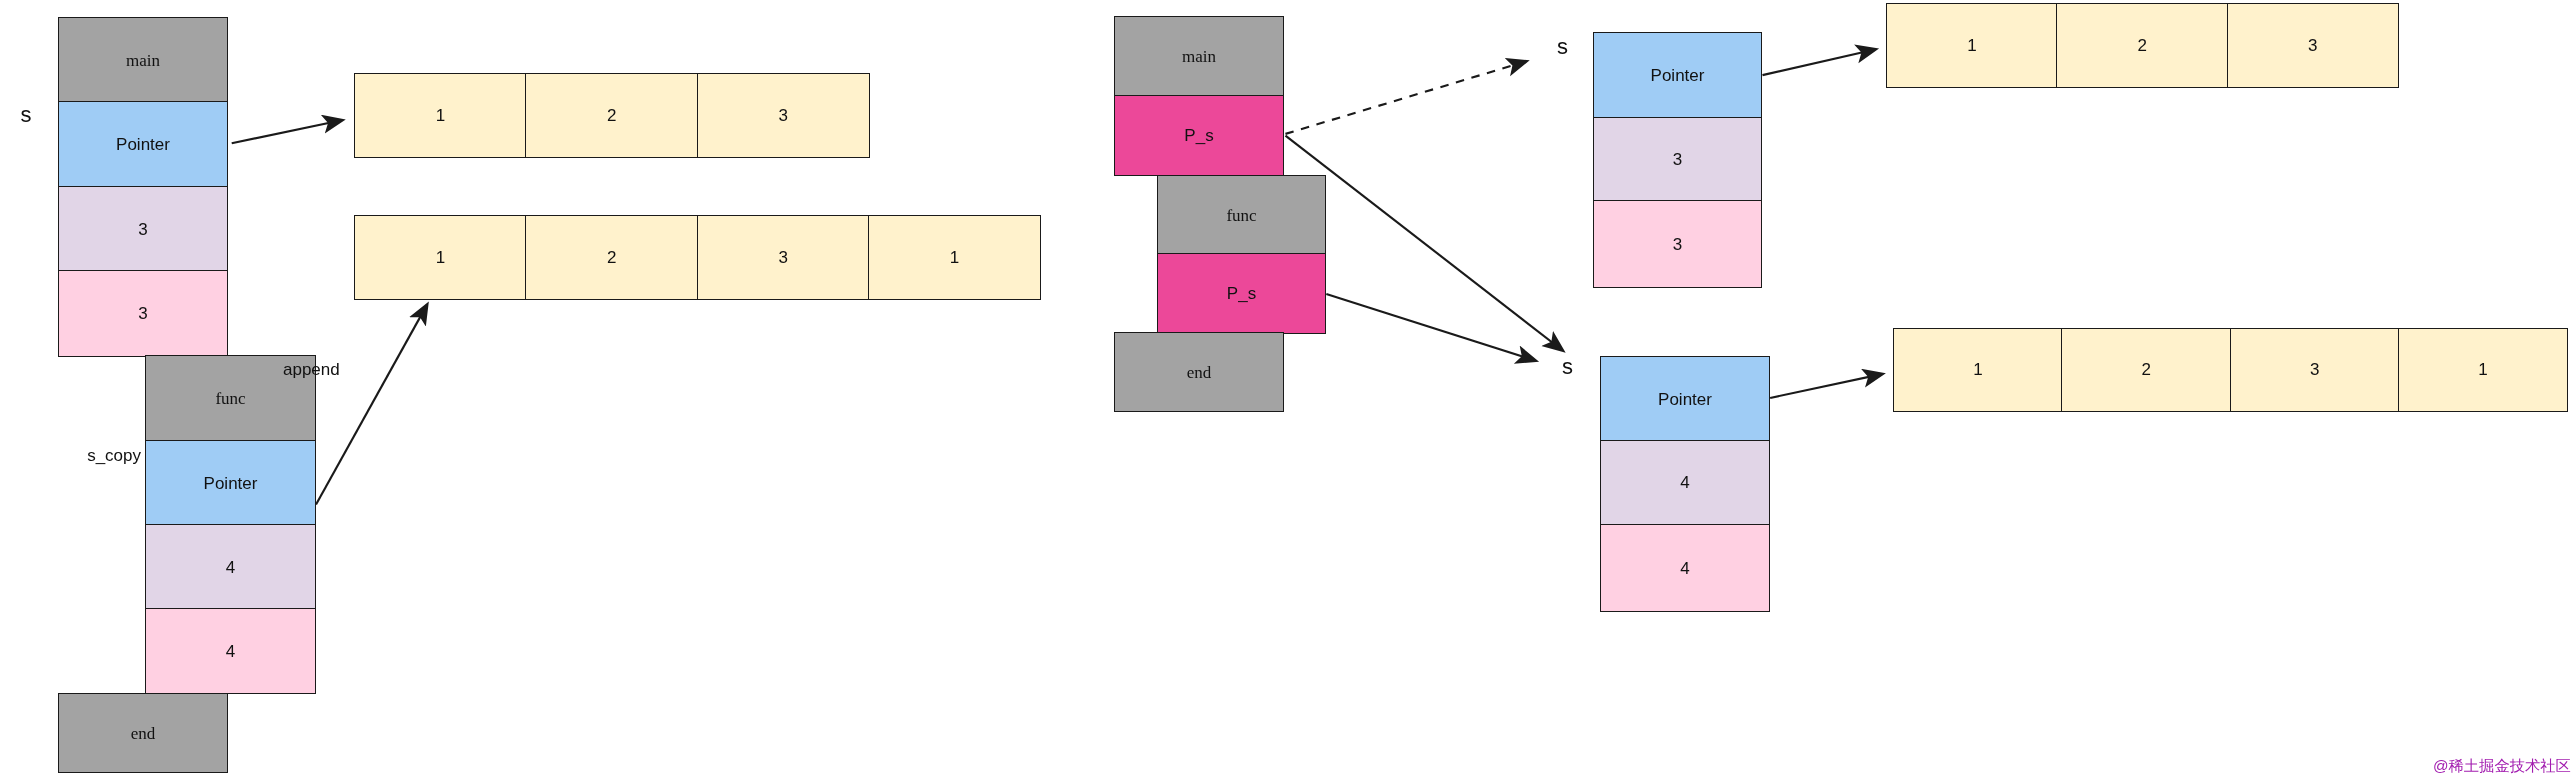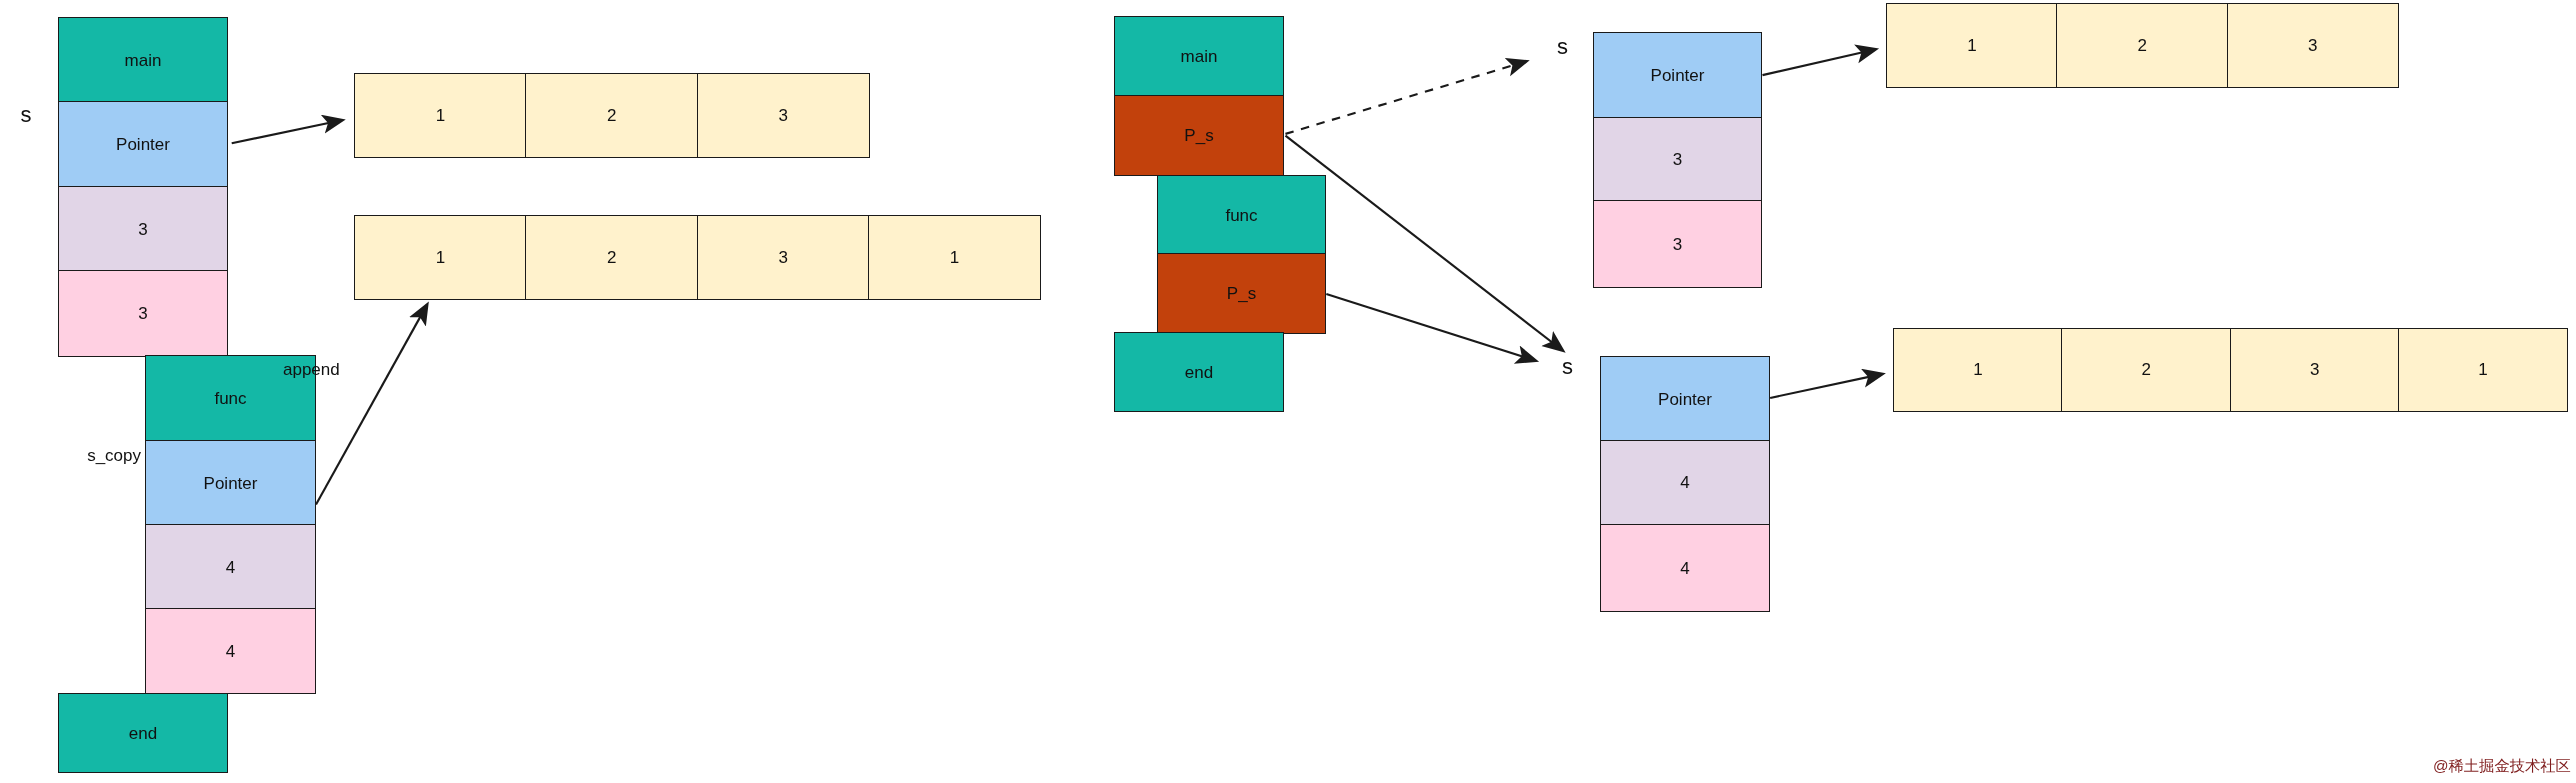--- a/index.html
+++ b/index.html
@@ -5,35 +5,35 @@
   html,body{margin:0;padding:0;background:#ffffff;}
   #canvas{
     position:relative;width:2576px;height:784px;overflow:hidden;
     font-family:"Liberation Sans","DejaVu Sans",sans-serif;color:#111;background:#fff;
   }
   .cell{
     position:absolute;box-sizing:border-box;border:1.7px solid #1a1a1a;
     display:flex;align-items:center;justify-content:center;
     font-size:17px;line-height:1;z-index:1;
   }
-  .green{background:#14b8a6;}
+  .green{background:#a3a3a3;font-family:Liberation Serif, serif;}
   .blue{background:#9fccf5;}
   .purple{background:#e1d5e7;}
   .pink{background:#ffd0e2;}
-  .salmon{background:#c2410c;}
+  .salmon{background:#ec4899;}
   .array{position:absolute;display:flex;z-index:1;}
   .acell{
     box-sizing:border-box;border:1.7px solid #1a1a1a;background:#fff2cc;
     display:flex;align-items:center;justify-content:center;font-size:17px;
   }
   .acell + .acell{margin-left:-1.7px;}
   .freelabel{position:absolute;z-index:2;font-size:17px;white-space:nowrap;}
   .slabel{position:absolute;z-index:2;font-size:22px;white-space:nowrap;}
   #watermark{
-    position:absolute;right:5.1px;top:756px;font-size:15.3px;color:#7f1d1d;z-index:2;
+    position:absolute;right:5.1px;top:756px;font-size:15.3px;color:#a21caf;z-index:2;
   }
   #arrows{position:absolute;left:0;top:0;z-index:5;pointer-events:none;}
 </style>
 </head>
 <body>
 
 <div id="canvas">
 
   <div class="slabel" style="left:20.4px;top:102px;">s</div>
 

